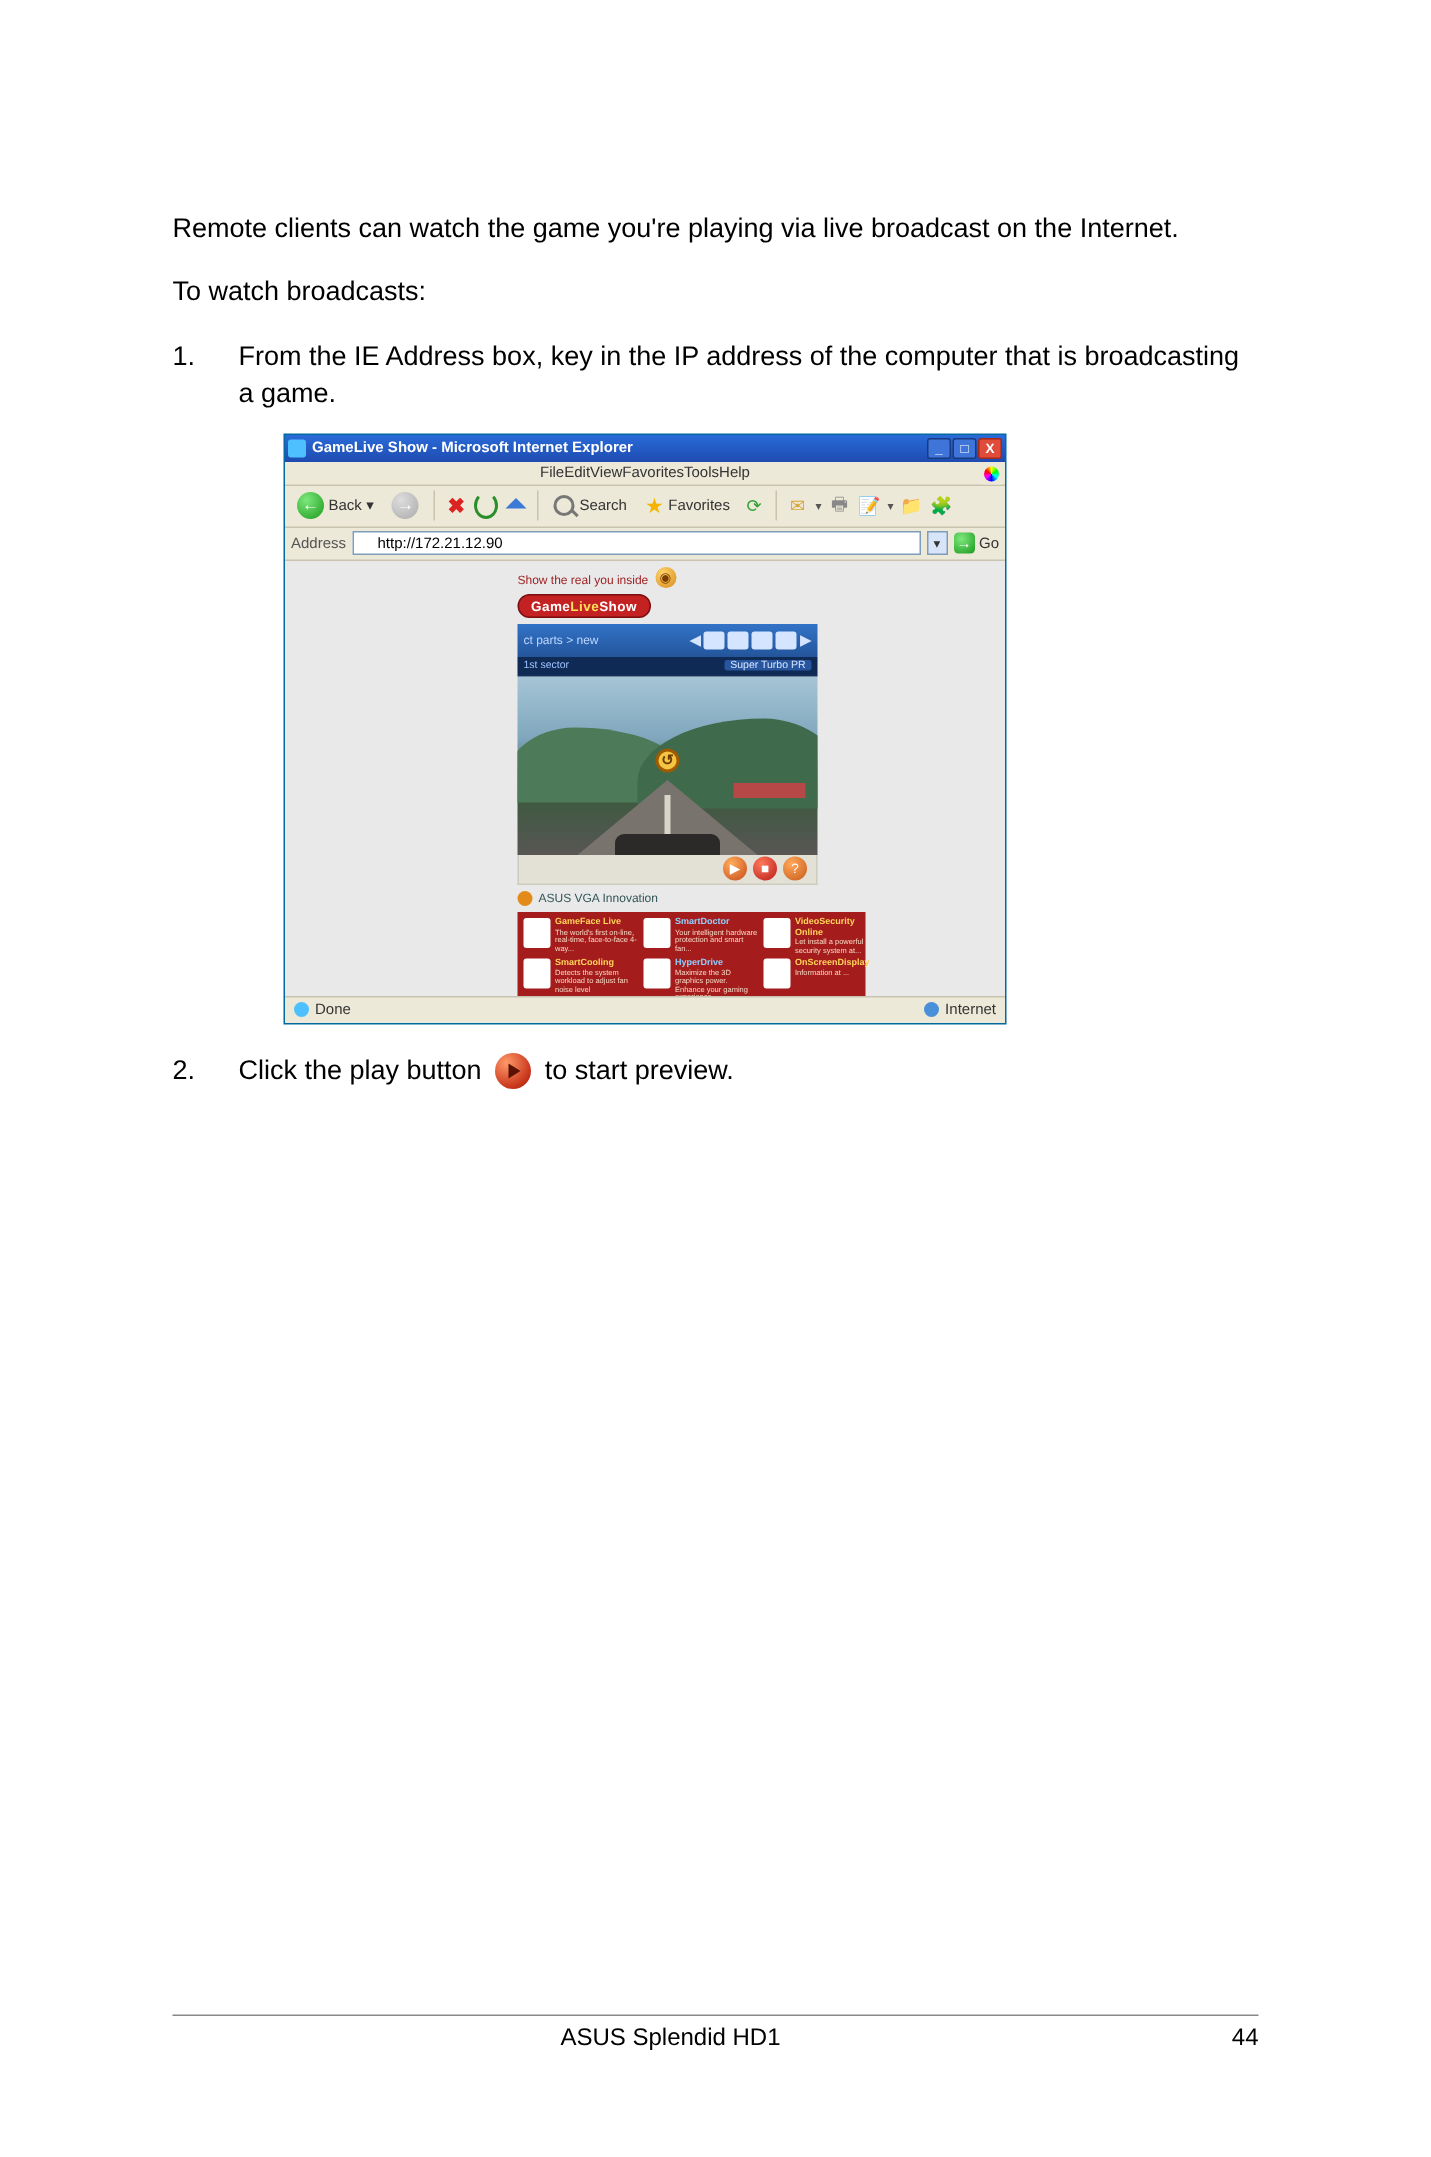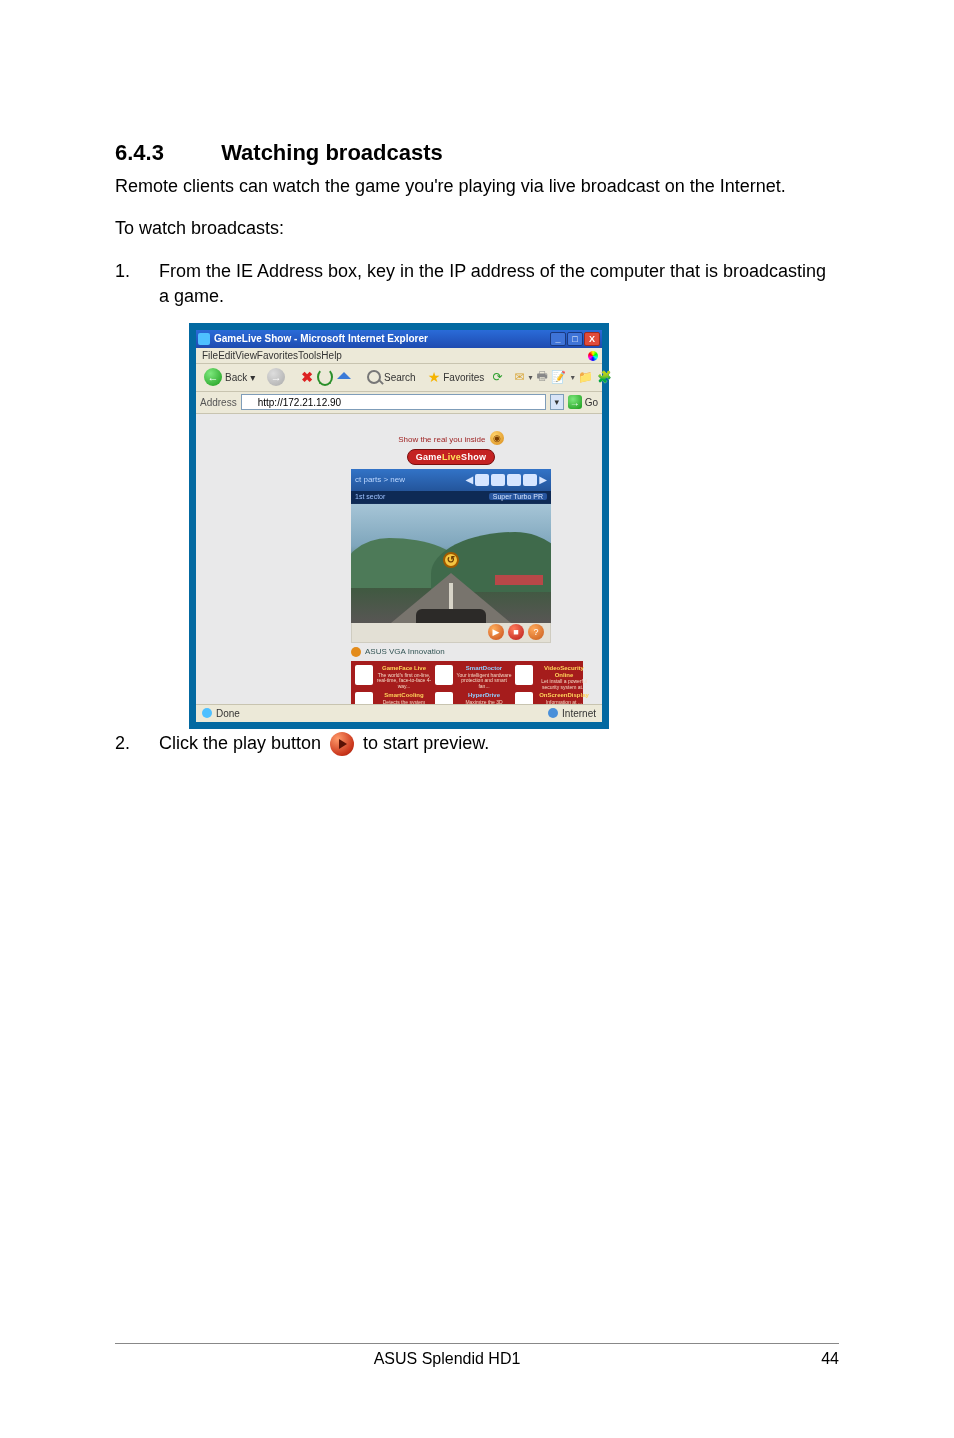--- a/index.html
+++ b/index.html
@@ -5,29 +5,29 @@
   * { box-sizing: border-box; margin: 0; padding: 0; }
   html, body { width: 954px; height: 1438px; background: #fff; font-family: Arial, Helvetica, sans-serif; color: #000; }
   .page { position: relative; width: 954px; height: 1438px; padding: 140px 115px 60px 115px; }
   .section-heading { font-size: 22px; font-weight: bold; margin-bottom: 8px; }
   .section-heading .num { display: inline-block; width: 100px; }
   .body-text { font-size: 18px; line-height: 1.35; margin-bottom: 18px; }
   .step-list { list-style: none; }
   .step { display: flex; font-size: 18px; line-height: 1.4; margin-bottom: 14px; }
   .step .step-num { width: 44px; flex: 0 0 44px; }
   .step .step-text { flex: 1; }
-  .screenshot-block { margin: 8px 0 2px 74px; width: 420px; border: 7px solid #0369a1; }
+  .screenshot-block { margin: 8px 0 18px 74px; width: 482px; border: 1px solid #0369a1; }
   
   .ie-titlebar { height: 18px; background: linear-gradient(to bottom,#2a6bd8,#1e4bb0); display:flex; align-items:center; justify-content:space-between; padding:0 2px; }
   .ie-titlebar .title { display:flex; align-items:center; gap:4px; color:#fff; font-size:10px; font-weight:bold; }
   .ie-titlebar .title .ie-icon { width:12px; height:12px; background:#4ec0ff; border-radius:2px; position:relative; }
   .ie-winbtns { display:flex; gap:1px; }
   .ie-winbtns .wbtn { width:16px; height:14px; background:#3f74d8; border:1px solid #1a3a80; border-radius:2px; display:flex; align-items:center; justify-content:center; color:#fff; font-size:9px; font-weight:bold; }
   .ie-winbtns .wbtn.close { background:#e04b3a; border-color:#a02a1c; }
-  .ie-menubar { height:16px; background:#ece9d8; border-bottom:1px solid #c8c4b0; display:flex; align-items:center; gap:0; padding:0 6px; font-size:10px; color:#333; position:relative; }
+  .ie-menubar { height:16px; background:#ece9d8; border-bottom:1px solid #c8c4b0; display:flex; align-items:center; gap:0; padding:0 6px; font-size:10px; color:#333; position:relative;justify-content:center; }
   .ie-menubar .throbber { position:absolute; right:2px; top:1px; width:14px; height:14px; background:#ece9d8; }
   .ie-menubar .throbber::after { content:""; position:absolute; inset:2px; background: conic-gradient(#ff0,#0f0,#0ff,#00f,#f0f,#f00,#ff0); border-radius:50%; }
   .ie-toolbar { height:28px; background:#ece9d8; border-bottom:1px solid #c8c4b0; display:flex; align-items:center; gap:4px; padding:0 4px; font-size:10px; }
   .ie-toolbar .tbtn { display:flex; align-items:center; gap:3px; padding:2px 4px; border-radius:3px; color:#333; }
   .ie-toolbar .ticon { width:18px; height:18px; border-radius:50%; display:flex; align-items:center; justify-content:center; font-size:11px; font-weight:bold; }
   .ticon.back { background: radial-gradient(circle at 35% 30%, #7de87d, #1a9a1a); color:#fff; }
   .ticon.fwd  { background: radial-gradient(circle at 35% 30%, #ddd, #aaa); color:#fff; }
   .ie-toolbar .sep { width:1px; height:20px; background:#c8c4b0; margin:0 2px; }
   .smicon { width:16px; height:16px; border:1px solid #bbb; border-radius:2px; display:flex; align-items:center; justify-content:center; font-size:10px; background:#fff; }
   .smicon.stop { border:none; background:none; color:#d22; font-size:14px; font-weight:bold; }
@@ -53,21 +53,21 @@
   .ie-addressbar .addr-dd { width:14px; height:16px; background:#d8e4f8; border:1px solid #7f9db9; display:flex; align-items:center; justify-content:center; color:#333; font-size:9px;}
   .ie-addressbar .gobtn { display:flex; align-items:center; gap:3px; color:#333;}
   .ie-addressbar .gobtn .goicon { width:14px;height:14px;border-radius:3px;background:radial-gradient(circle at 35% 30%, #7de87d, #1a9a1a); color:#fff; display:flex;align-items:center;justify-content:center;font-size:10px;font-weight:bold;}
   .ie-content { height:290px; background:#e9e9ea; position:relative; overflow:hidden; }
   .ie-statusbar { height:18px; background:#ece9d8; border-top:1px solid #c8c4b0; display:flex; align-items:center; justify-content:space-between; padding:0 6px; font-size:10px; color:#333;}
   .ie-statusbar .zone { display:flex; align-items:center; gap:4px;}
   .ie-statusbar .zone .globe { width:10px;height:10px;border-radius:50%;background:#4a90d9;}
   .ie-statusbar .done-wrap { display:flex; align-items:center; gap:4px;}
   .ie-statusbar .done-wrap .doneicon{ width:10px;height:10px;border-radius:50%;background:#4ec0ff;}
   
-  .webpage { position:absolute; left:155px; top:14px; width:200px;text-align:center; }
+  .webpage { position:absolute; left:155px; top:2px; width:200px; }
   .tagline { font-size:8px; color:#9c1b1b; }
   .logo-pill { display:inline-block; background:#c42222; color:#fff; font-size:9px; font-weight:bold; padding:2px 8px; border-radius:8px; border:1px solid #7a0f0f; letter-spacing:0.3px;}
   .logo-pill .yellow{ color:#ffe35a;}
   .tagline-dot { display:inline-flex; width:14px;height:14px;border-radius:50%;background:radial-gradient(circle at 35% 30%,#ffd36b,#d88b1a); align-items:center;justify-content:center; font-size:9px; color:#7a3d00; vertical-align:middle;}
   .player-panel { margin-top:4px; width:200px; }
   .player-top { height:22px; background:linear-gradient(to bottom,#3273c7,#24559b); display:flex; align-items:center; justify-content:space-between; padding:0 4px; }
   .player-top .crumbs { font-size:8px; color:#bcd7ff; }
   .player-top .tbicons { display:flex; gap:2px; align-items:center;}
   .player-top .tbicons .pi { width:14px;height:12px;background:#d6e5ff;border-radius:2px;}
   .player-top .tbicons .arrow { color:#d6e5ff; font-size:10px; }
@@ -98,24 +98,20 @@
   
   .page-footer { position:absolute; left:115px; right:115px; bottom:70px; border-top:1px solid #888; padding-top:6px; display:flex; font-size:16px; color:#000;}
   .page-footer .center { flex:1; text-align:center;}
   .page-footer .right { width:60px; text-align:right;}
 </style>
 </head>
 <body>
 
 <div class="page">
 
-  <h2 class="section-heading">
-    <span class="num">6.4.3</span>
-    <span>Watching broadcasts</span>
-  </h2>
 
   <p class="body-text">Remote clients can watch the game you're playing via live broadcast on the Internet.</p>
   <p class="body-text">To watch broadcasts:</p>
 
   <ol class="step-list">
     <li class="step">
       <span class="step-num">1.</span>
       <span class="step-text">From the IE Address box, key in the IP address of the computer that is broadcasting a game.</span>
     </li>
   </ol>

